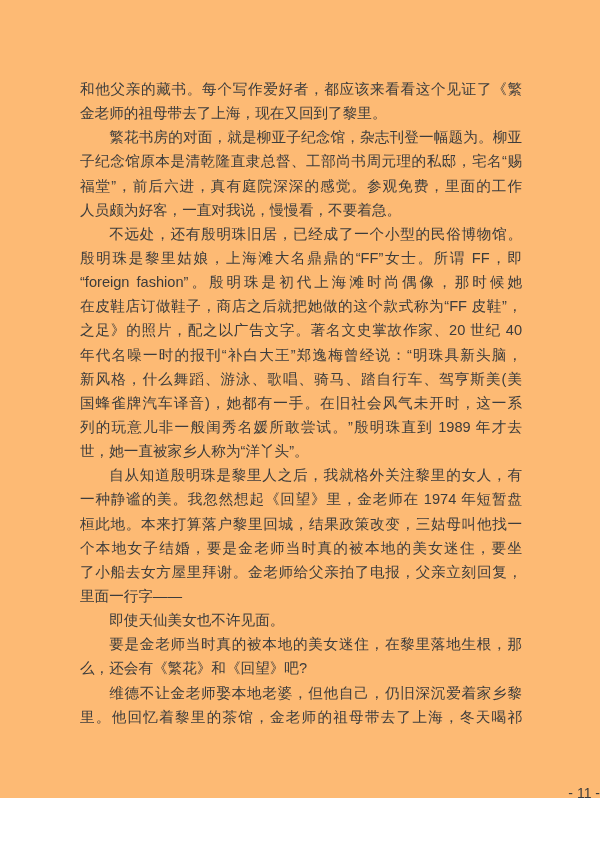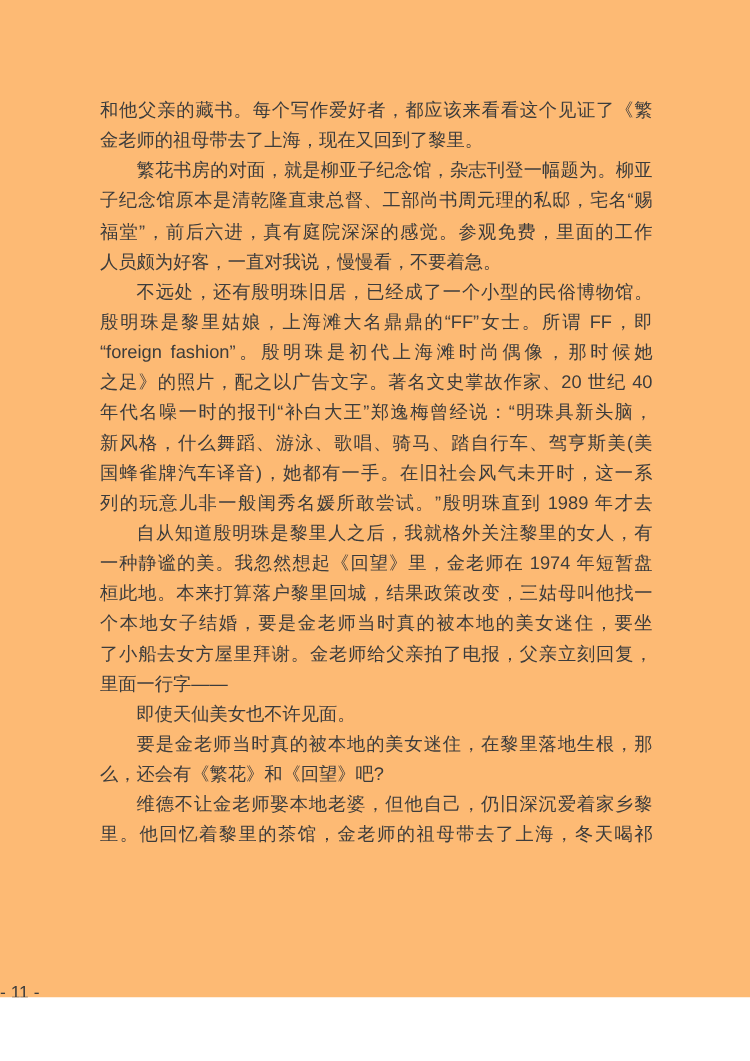--- a/index.html
+++ b/index.html
@@ -36,45 +36,47 @@
     text-align-last: left;
   }
   .line.indent {
     text-indent: 2em;
   }
   .page-number {
     position: absolute;
     left: 0;
     top: 783px;
     width: 600px;
-    text-align: left;
+    text-align: right;
     font-size: 14px;
     line-height: 20px;
     color: #3c3c3c;
   }
 </style>
 </head>
 <body>
 
 <div class="page">
   <div class="text-block">
     <div class="line">和他父亲的藏书。每个写作爱好者，都应该来看看这个见证了《繁</div>
     <div class="line end">金老师的祖母带去了上海，现在又回到了黎里。</div>
     <div class="line indent">繁花书房的对面，就是柳亚子纪念馆，杂志刊登一幅题为。柳亚</div>
     <div class="line">子纪念馆原本是清乾隆直隶总督、工部尚书周元理的私邸，宅名“赐</div>
     <div class="line">福堂”，前后六进，真有庭院深深的感觉。参观免费，里面的工作</div>
     <div class="line end">人员颇为好客，一直对我说，慢慢看，不要着急。</div>
     <div class="line indent">不远处，还有殷明珠旧居，已经成了一个小型的民俗博物馆。</div>
     <div class="line">殷明珠是黎里姑娘，上海滩大名鼎鼎的“FF”女士。所谓 FF，即</div>
     <div class="line">“foreign fashion”。殷明珠是初代上海滩时尚偶像，那时候她</div>
+    <div class="line">在皮鞋店订做鞋子，商店之后就把她做的这个款式称为“FF 皮鞋”，</div>
     <div class="line">之足》的照片，配之以广告文字。著名文史掌故作家、20 世纪 40</div>
     <div class="line">年代名噪一时的报刊“补白大王”郑逸梅曾经说：“明珠具新头脑，</div>
     <div class="line">新风格，什么舞蹈、游泳、歌唱、骑马、踏自行车、驾亨斯美(美</div>
     <div class="line">国蜂雀牌汽车译音)，她都有一手。在旧社会风气未开时，这一系</div>
     <div class="line">列的玩意儿非一般闺秀名媛所敢尝试。”殷明珠直到 1989 年才去</div>
+    <div class="line end">世，她一直被家乡人称为“洋丫头”。</div>
     <div class="line indent">自从知道殷明珠是黎里人之后，我就格外关注黎里的女人，有</div>
     <div class="line">一种静谧的美。我忽然想起《回望》里，金老师在 1974 年短暂盘</div>
     <div class="line">桓此地。本来打算落户黎里回城，结果政策改变，三姑母叫他找一</div>
     <div class="line">个本地女子结婚，要是金老师当时真的被本地的美女迷住，要坐</div>
     <div class="line">了小船去女方屋里拜谢。金老师给父亲拍了电报，父亲立刻回复，</div>
     <div class="line end">里面一行字——</div>
     <div class="line indent end">即使天仙美女也不许见面。</div>
     <div class="line indent">要是金老师当时真的被本地的美女迷住，在黎里落地生根，那</div>
     <div class="line end">么，还会有《繁花》和《回望》吧?</div>
     <div class="line indent">维德不让金老师娶本地老婆，但他自己，仍旧深沉爱着家乡黎</div>

